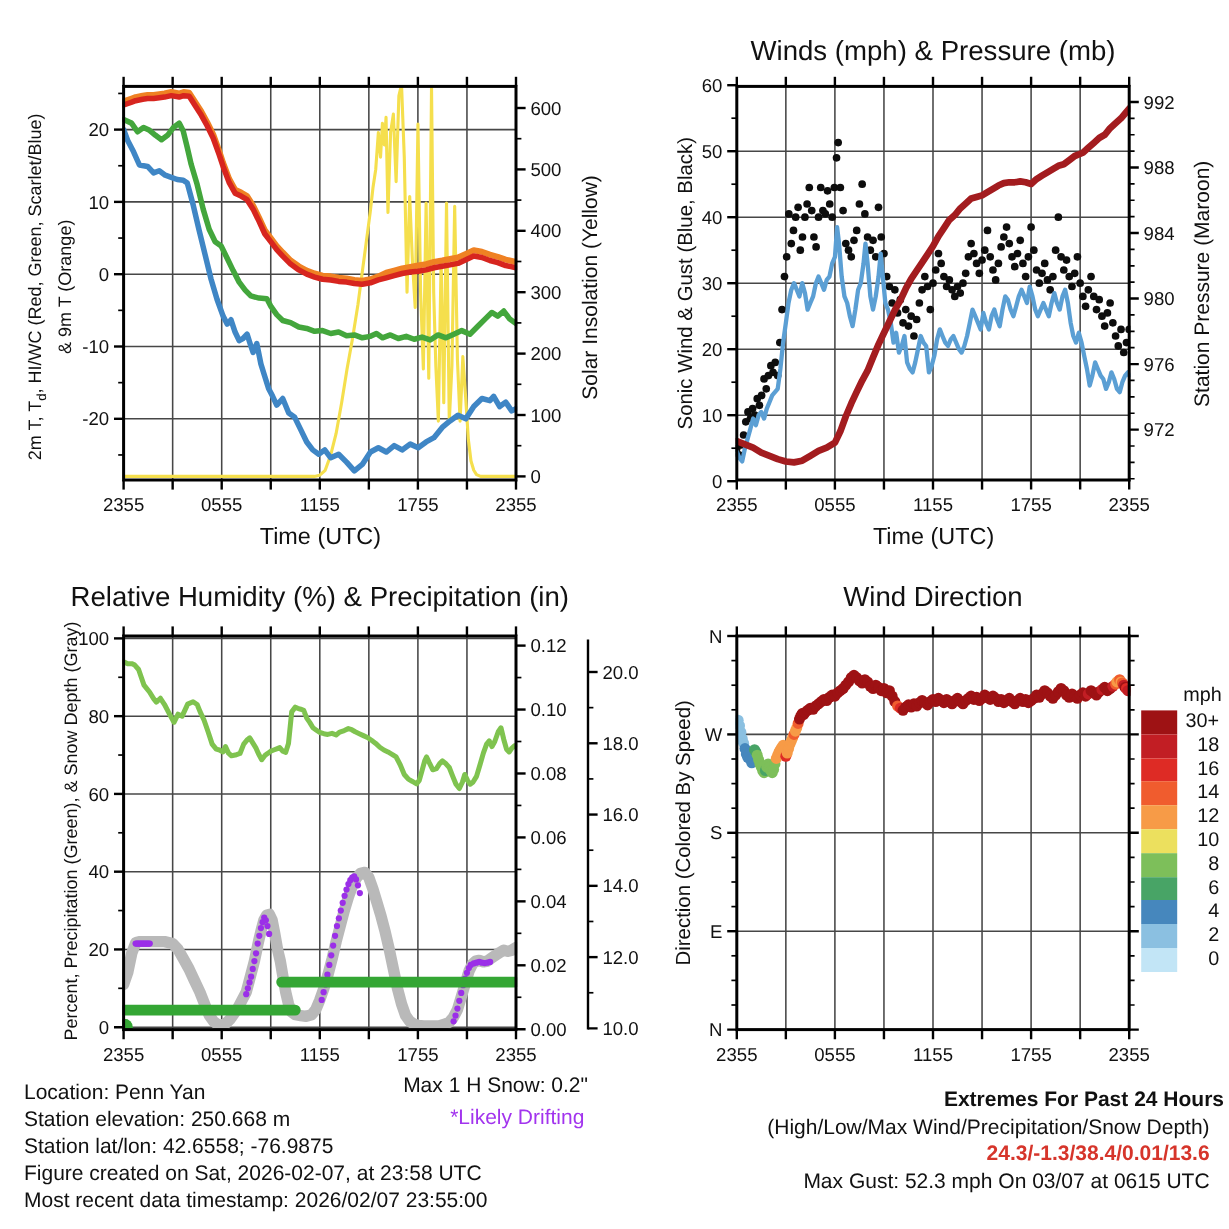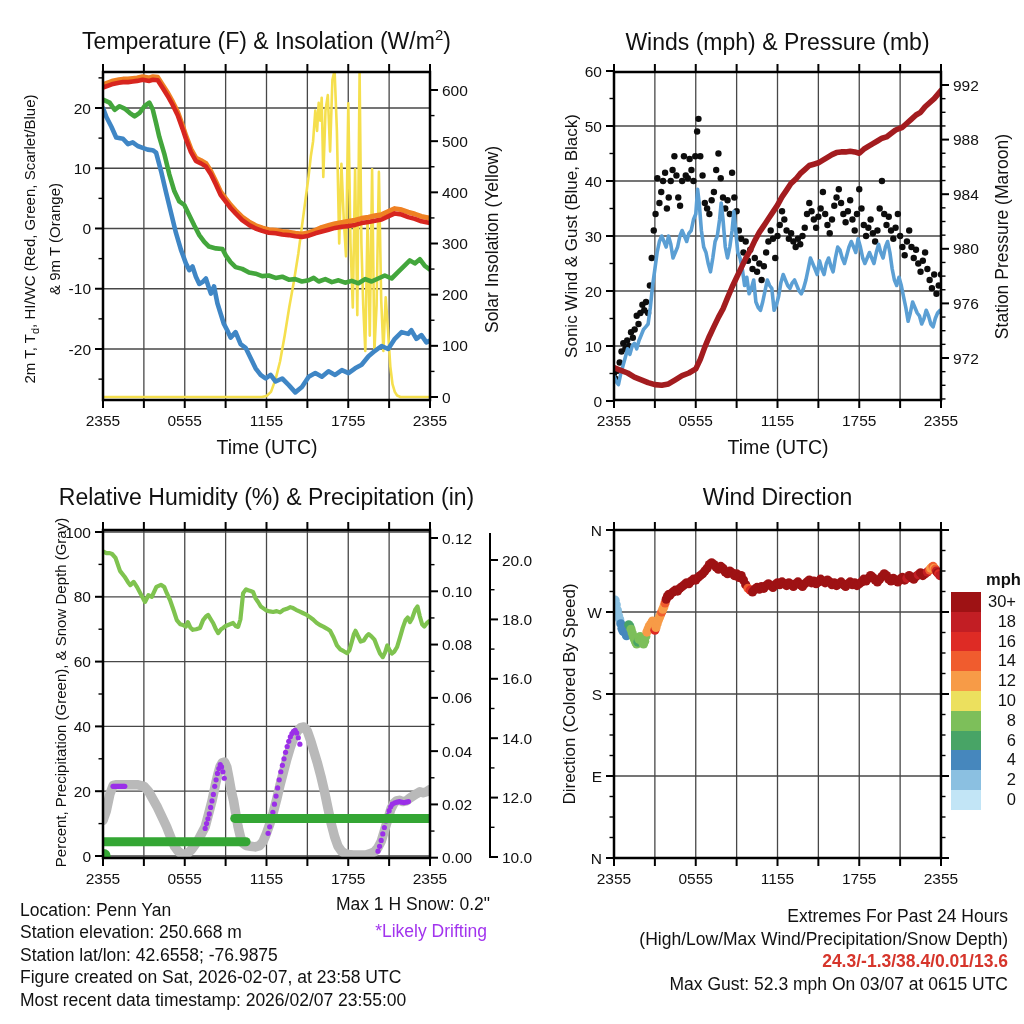--- a/index.html
+++ b/index.html
@@ -773,39 +773,38 @@
       <line x1="941" y1="735" x2="945.5" y2="735" stroke="#000000" stroke-width="1.4"></line>
       <line x1="941" y1="714.5" x2="945.5" y2="714.5" stroke="#000000" stroke-width="1.4"></line>
       <line x1="941" y1="673.5" x2="945.5" y2="673.5" stroke="#000000" stroke-width="1.4"></line>
       <line x1="941" y1="653" x2="945.5" y2="653" stroke="#000000" stroke-width="1.4"></line>
       <line x1="941" y1="632.5" x2="945.5" y2="632.5" stroke="#000000" stroke-width="1.4"></line>
       <line x1="941" y1="591.5" x2="945.5" y2="591.5" stroke="#000000" stroke-width="1.4"></line>
       <line x1="941" y1="571" x2="945.5" y2="571" stroke="#000000" stroke-width="1.4"></line>
       <line x1="941" y1="550.5" x2="945.5" y2="550.5" stroke="#000000" stroke-width="1.4"></line>
     </svg>
 
-  <div class="t title" style="left:43px;top:26px;width:447px;"><span>Temperature (F) &amp; Insolation (W/m</span><sup>2</sup><span>)</span></div>
   <div class="t title" style="left:614px;top:29px;width:327px;">Winds (mph) &amp; Pressure (mb)</div>
   <div class="t title" style="left:43px;top:484px;width:447px;">Relative Humidity (%) &amp; Precipitation (in)</div>
   <div class="t title" style="left:614px;top:484px;width:327px;">Wind Direction</div>
 
   <div class="t" style="left:167px;top:436px;width:200px;text-align:center;font-size:19.5px;">Time (UTC)</div>
   <div class="t" style="left:678px;top:436px;width:200px;text-align:center;font-size:19.5px;">Time (UTC)</div>
 
   <div class="vlabel" style="left:-123px;top:217px;width:330px;font-size:15px;line-height:19px;white-space:nowrap;">
     <div><span>2m T, T</span><sub>d</sub><span>, HI/WC (Red, Green, Scarlet/Blue)</span></div>
     <div>&amp; 9m T (Orange)</div>
   </div>
   <div class="vlabel" style="left:352px;top:229px;width:280px;font-size:17.5px;">Solar Insolation (Yellow)</div>
   <div class="vlabel" style="left:432px;top:226px;width:280px;font-size:17px;">Sonic Wind &amp; Gust (Blue, Black)</div>
   <div class="vlabel" style="left:862px;top:226px;width:280px;font-size:17.5px;">Station Pressure (Maroon)</div>
   <div class="vlabel" style="left:-130px;top:684px;width:380px;font-size:15px;">Percent, Precipitation (Green), &amp; Snow Depth (Gray)</div>
   <div class="vlabel" style="left:430px;top:684px;width:280px;font-size:17px;">Direction (Colored By Speed)</div>
 
-  <div class="t" style="left:986px;top:570px;font-size:16.5px;font-weight:bold;">mph</div>
+  <div class="t" style="left:986px;top:570px;font-size:16.5px;">mph</div>
   <div id="legend-swatches" class="t" style="left:951px;top:592px;">
       <div class="legend-swatch" style="background: rgb(158, 18, 20);"></div>
       <div class="legend-swatch" style="background: rgb(194, 30, 36);"></div>
       <div class="legend-swatch" style="background: rgb(222, 43, 37);"></div>
       <div class="legend-swatch" style="background: rgb(240, 92, 46);"></div>
       <div class="legend-swatch" style="background: rgb(247, 155, 71);"></div>
       <div class="legend-swatch" style="background: rgb(236, 224, 94);"></div>
       <div class="legend-swatch" style="background: rgb(125, 191, 90);"></div>
       <div class="legend-swatch" style="background: rgb(72, 164, 102);"></div>
       <div class="legend-swatch" style="background: rgb(70, 135, 189);"></div>
@@ -828,19 +827,19 @@
 
   <div class="t foot" style="left:20px;top:900px;">Location: Penn Yan</div>
   <div class="t foot" style="left:20px;top:922px;">Station elevation: 250.668 m</div>
   <div class="t foot" style="left:20px;top:945px;">Station lat/lon: 42.6558; -76.9875</div>
   <div class="t foot" style="left:20px;top:967px;">Figure created on Sat, 2026-02-07, at 23:58 UTC</div>
   <div class="t foot" style="left:20px;top:990px;">Most recent data timestamp: 2026/02/07 23:55:00</div>
 
   <div class="t foot" style="right:534px;top:894px;">Max 1 H Snow: 0.2"</div>
   <div class="t foot" id="drifting-note" style="right: 537px; top: 921px; color: rgb(162, 52, 238);">*Likely Drifting</div>
 
-  <div class="t foot" style="right:16px;top:906px;">Extremes For Past 24 Hours</div>
+  <div class="t foot" style="right:4px;top:906px;font-weight:bold;">Extremes For Past 24 Hours</div>
   <div class="t foot" style="right:16px;top:929px;">(High/Low/Max Wind/Precipitation/Snow Depth)</div>
   <div class="t foot" id="extremes-values" style="right: 16px; top: 951px; font-weight: bold; color: rgb(214, 53, 43);">24.3/-1.3/38.4/0.01/13.6</div>
   <div class="t foot" style="right:16px;top:974px;">Max Gust: 52.3 mph On 03/07 at 0615 UTC</div>
 
 
 </div>
 
 </body></html>

